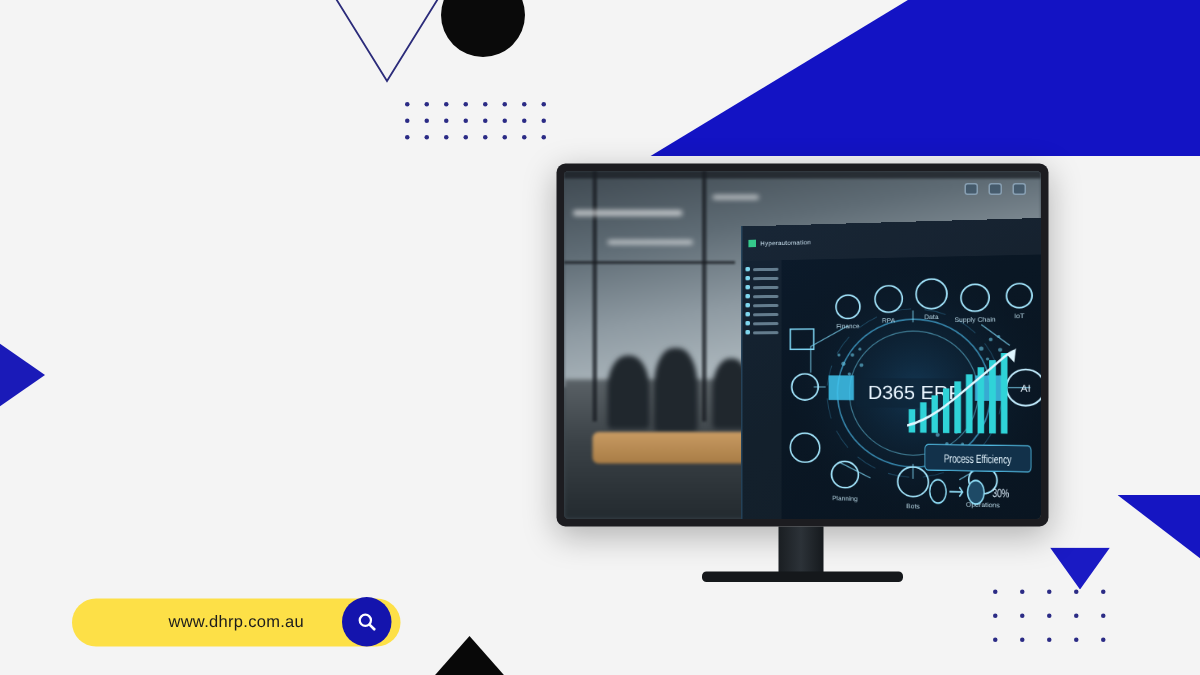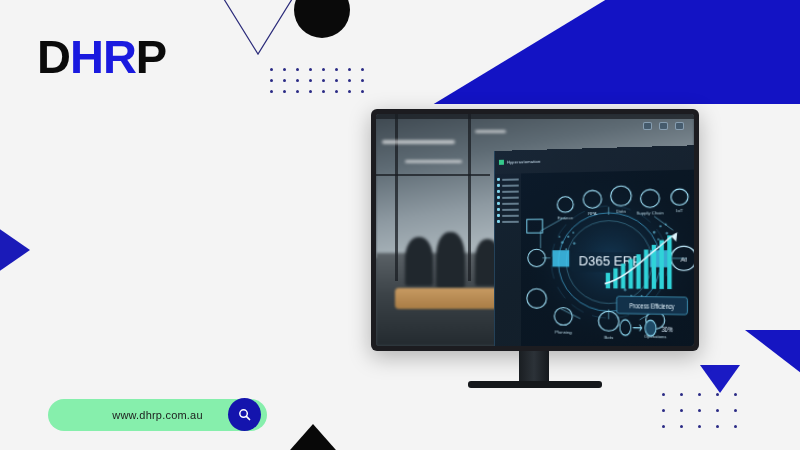--- a/index.html
+++ b/index.html
@@ -79,21 +79,21 @@
   #headline {
     position:absolute; top:158px; left:45px; width:330px;
     font-size:30px; line-height:1.25; font-weight:bold;
     color:#27313a; letter-spacing:-0.4px;
   }
 
   
   #url-pill {
     position:absolute; top:399px; left:48px;
     width:219px; height:32px; border-radius:16px;
-    background:#86efac;
+    background:#fde047;
     display:flex; align-items:center; justify-content:center;
   }
   #url-text { font-size:11px; color:#1c1c1c; letter-spacing:.2px; }
   #search-btn {
     position:absolute; top:398px; left:228px;
     width:33px; height:33px; border-radius:50%;
     background:#1414ad; display:flex; align-items:center; justify-content:center;
   }
 
   
@@ -235,21 +235,20 @@
       <span></span>
       <span></span>
       <span></span>
     <span></span>
       <span></span>
       <span></span>
       <span></span>
       <span></span>
   </div>
 
-  <div id="logo"><span class="k">D</span><span class="b">HR</span><span class="k">P</span></div>
 
 
   <div id="url-pill">
     <span id="url-text">www.dhrp.com.au</span>
   </div>
   <div id="search-btn">
     <svg width="15" height="15" viewBox="0 0 24 24">
       <circle cx="10.5" cy="10.5" r="6" fill="none" stroke="#ffffff" stroke-width="2.4"></circle>
       <line x1="15" y1="15" x2="20" y2="20" stroke="#ffffff" stroke-width="2.8" stroke-linecap="round"></line>
     </svg>

